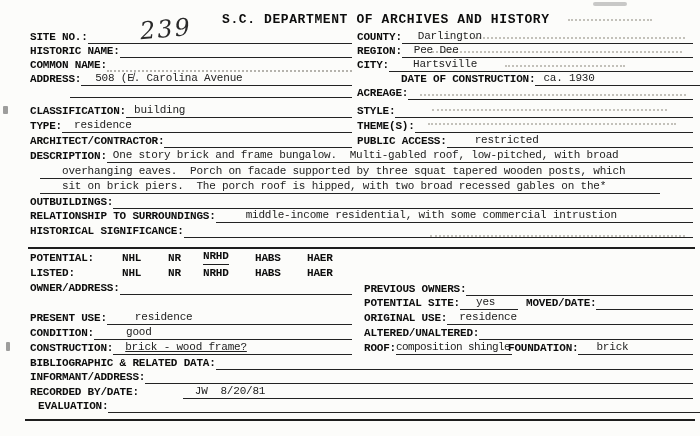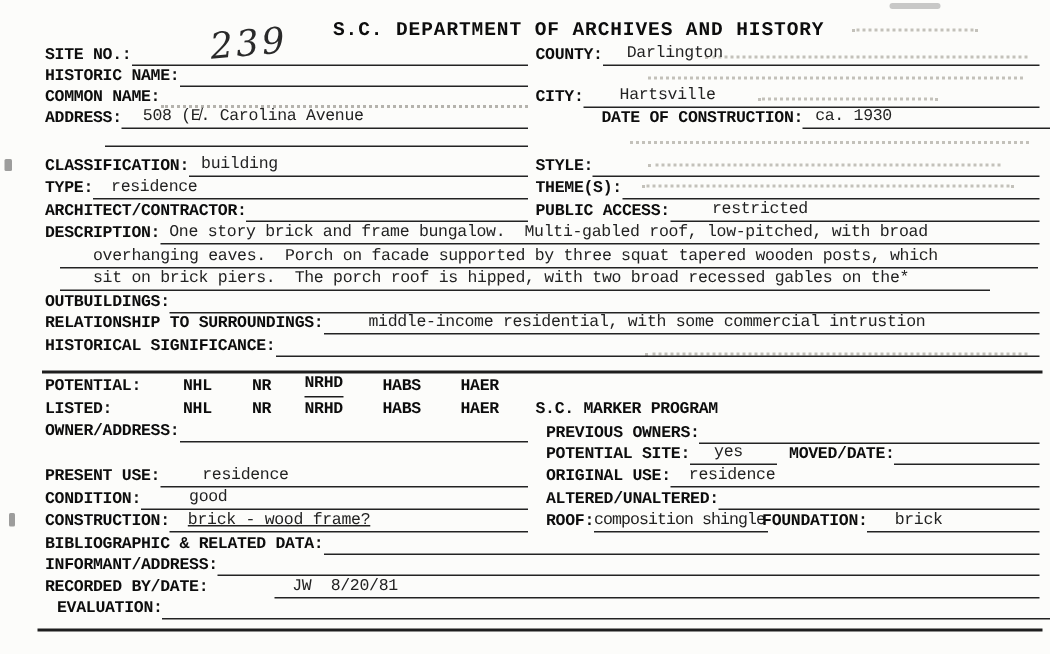--- a/index.html
+++ b/index.html
@@ -69,40 +69,48 @@
   <div class="hand">239</div>
   <div class="r" style="top:31px;left:357px;width:336px;">
     <span class="lab">COUNTY:</span>
     <span class="fill"><span class="val" style="margin-left:16px;">Darlington</span></span>
   </div>
 
   <div class="r" style="top:45px;left:30px;width:322px;">
     <span class="lab">HISTORIC NAME:</span>
     <span class="fill"></span>
   </div>
+  <div class="r" style="top:45px;left:357px;width:336px;">
+    <span class="lab">REGION:</span>
+    <span class="fill"><span class="val" style="margin-left:12px;">Pee Dee</span></span>
+  </div>
 
   <div class="r" style="top:59px;left:30px;width:322px;">
     <span class="lab">COMMON NAME:</span>
     <span class="fill dotted"></span>
   </div>
   <div class="r" style="top:59px;left:357px;width:336px;">
     <span class="lab">CITY:</span>
     <span class="fill"><span class="val" style="margin-left:24px;">Hartsville</span></span>
   </div>
 
   <div class="r" style="top:73px;left:30px;width:322px;">
     <span class="lab">ADDRESS:</span>
     <span class="fill"><span class="val" style="margin-left:14px;">508 (E̸. Carolina Avenue</span></span>
   </div>
   <div class="r" style="top:73px;left:357px;width:336px;padding-left:44px;">
     <span class="lab">DATE OF CONSTRUCTION:</span>
     <span class="fill"><span class="val" style="margin-left:8px;">ca. 1930</span></span>
   </div>
 
   <div class="r" style="top:85px;left:70px;width:282px;">
+    <span class="fill"></span>
+  </div>
+  <div class="r" style="top:87px;left:357px;width:336px;">
+    <span class="lab">ACREAGE:</span>
     <span class="fill"></span>
   </div>
 
   <div class="r" style="top:105px;left:30px;width:322px;">
     <span class="lab">CLASSIFICATION:</span>
     <span class="fill"><span class="val" style="margin-left:8px;">building</span></span>
   </div>
   <div class="r" style="top:105px;left:357px;width:336px;">
     <span class="lab">STYLE:</span>
     <span class="fill"></span>
@@ -163,21 +171,20 @@
     <span class="opt" style="left:277px;">HAER</span>
   </div>
 
   <div class="r" style="top:267px;left:30px;width:662px;">
     <span class="opt" style="left:0;">LISTED:</span>
     <span class="opt" style="left:92px;">NHL</span>
     <span class="opt" style="left:138px;">NR</span>
     <span class="opt" style="left:173px;">NRHD</span>
     <span class="opt" style="left:225px;">HABS</span>
     <span class="opt" style="left:277px;">HAER</span>
-    <span class="opt" style="left:327px;">S.C. MARKER PROGRAM</span>
   </div>
 
   <div class="r" style="top:282px;left:30px;width:322px;">
     <span class="lab">OWNER/ADDRESS:</span>
     <span class="fill"></span>
   </div>
   <div class="r" style="top:283px;left:364px;width:329px;">
     <span class="lab">PREVIOUS OWNERS:</span>
     <span class="fill"></span>
   </div>

